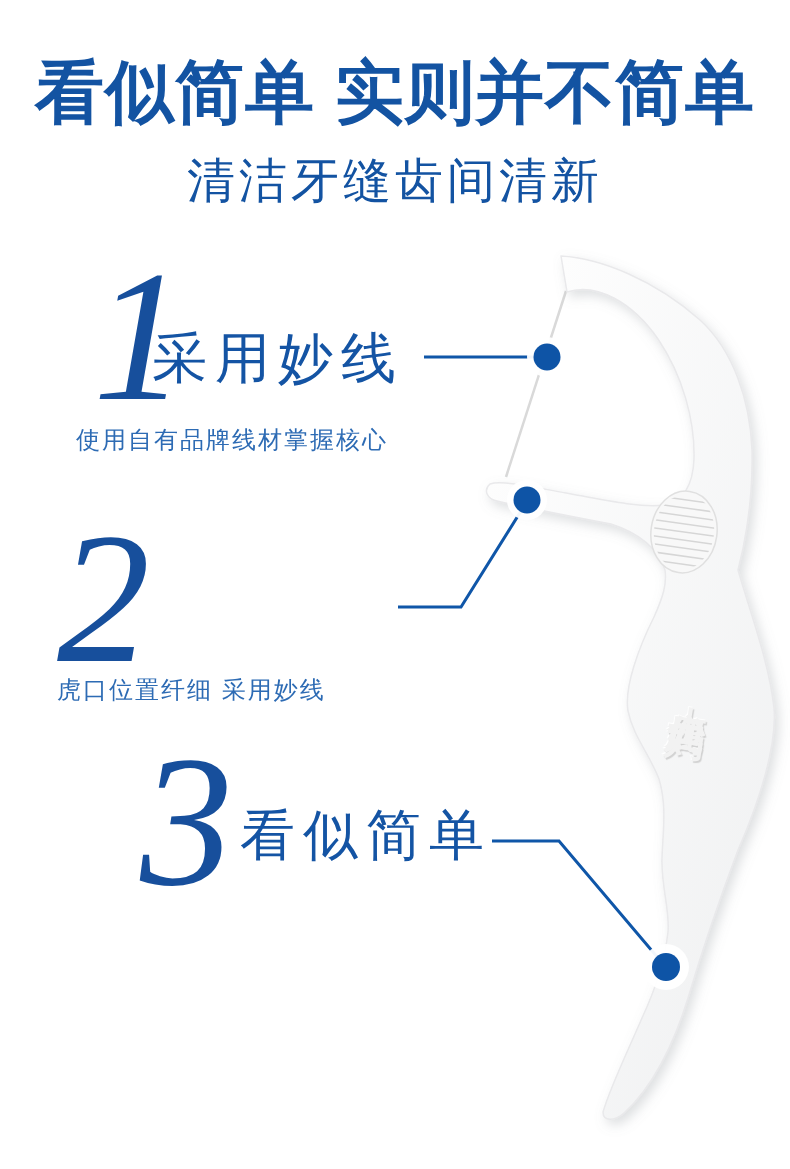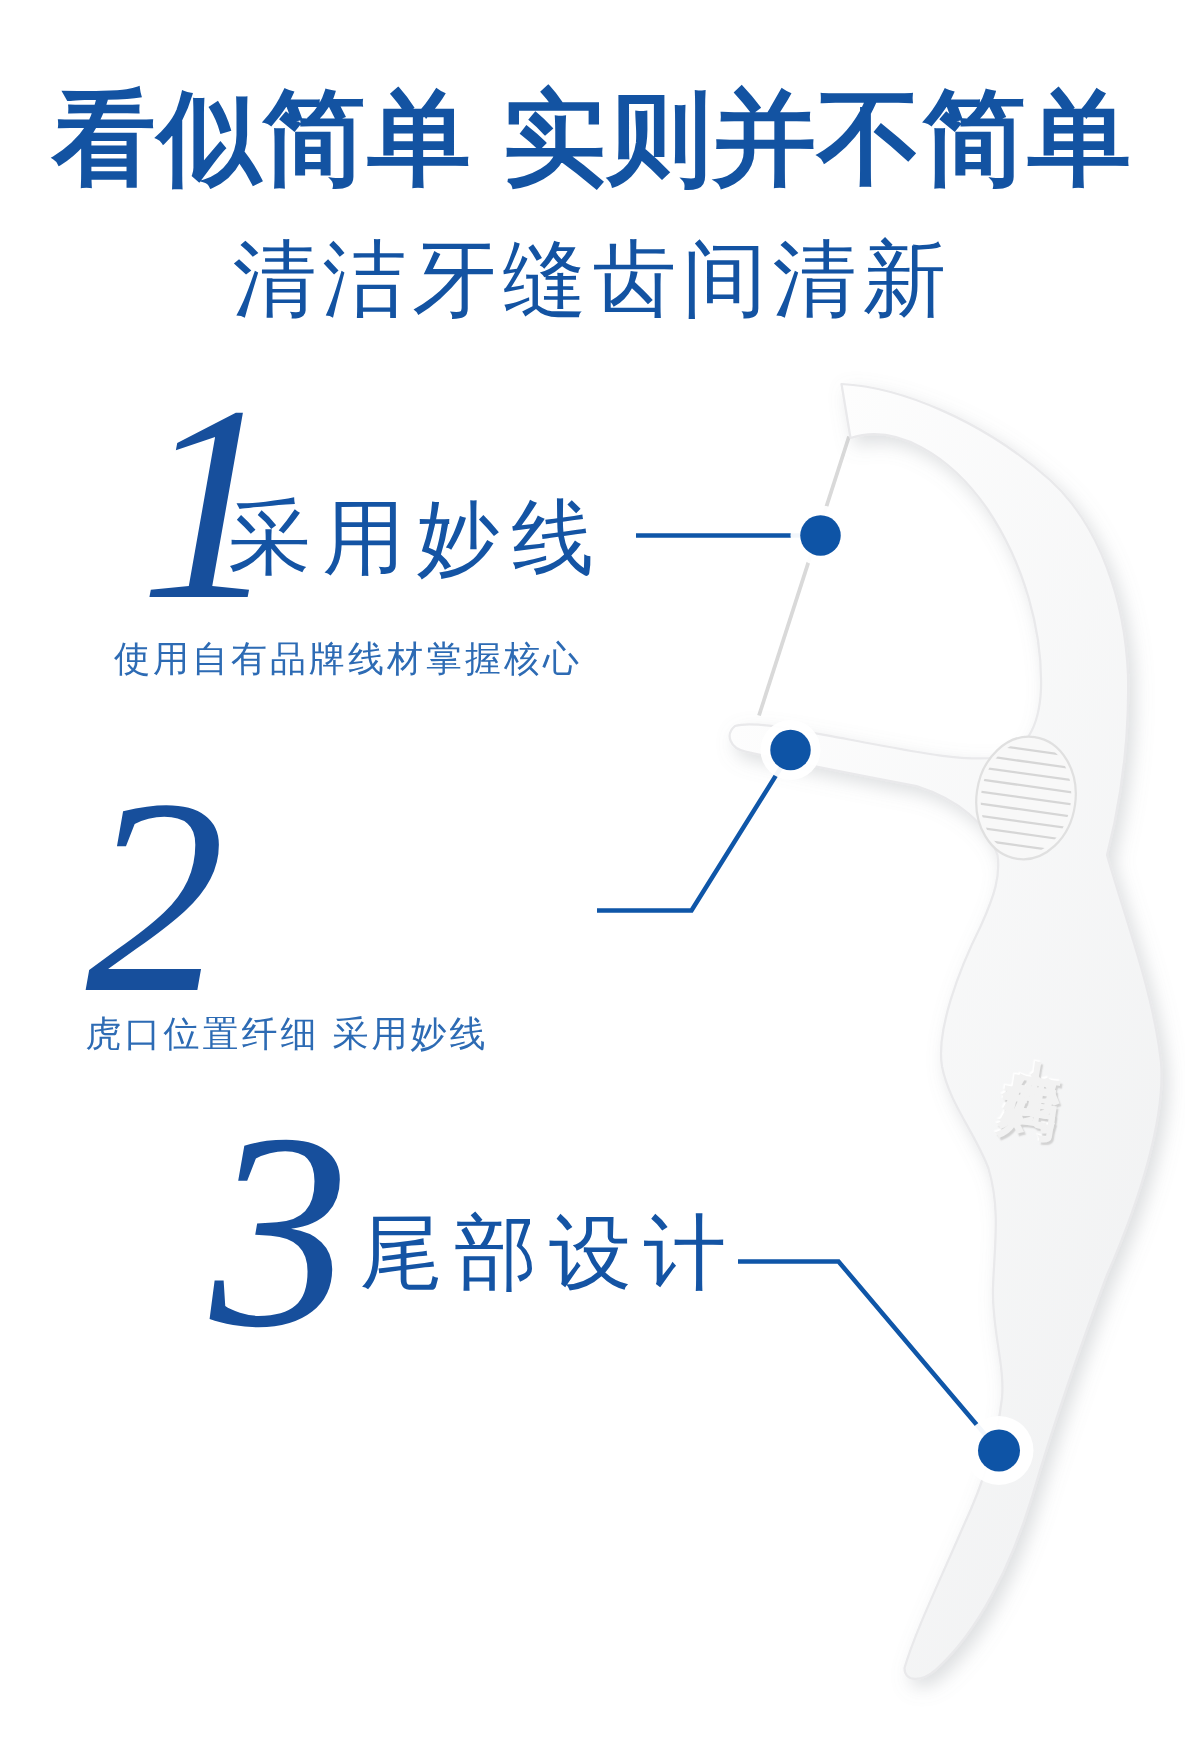--- a/index.html
+++ b/index.html
@@ -10,21 +10,21 @@
     -webkit-font-smoothing:antialiased;
   }
   
   .title{
     position:absolute;top:57px;left:0;width:790px;text-align:center;
     font-size:69px;line-height:1.05;font-weight:800;color:#1353a2;
     letter-spacing:1px;white-space:nowrap;
   }
   .subtitle{
     position:absolute;top:155px;left:0;width:790px;text-align:center;
-    font-size:56px;line-height:1.1;font-weight:400;color:#1353a2;
+    font-size:48px;line-height:1.1;font-weight:400;color:#1353a2;
     letter-spacing:4px;white-space:nowrap;
   }
   
   .num{
     position:absolute;font-family:"Liberation Serif",serif;font-style:italic;
     font-weight:400;font-size:186px;line-height:1;color:#174f9c;white-space:nowrap;
   }
   .num1{left:93px;top:243px;}
   .num2{left:57px;top:505px;}
   .num3{left:140px;top:728px;}
@@ -139,15 +139,15 @@
   <div class="fdesc desc1">
     <div>使用自有品牌线材掌握核心</div>
   </div>
 
   <div class="num num2">2</div>
   <div class="fdesc desc2">
     <div>虎口位置纤细 采用妙线</div>
   </div>
 
   <div class="num num3">3</div>
-  <div class="flabel label3">尾部设计</div>
+  <div class="flabel label3">看似简单</div>
 
 </div>
 
 </body></html>

